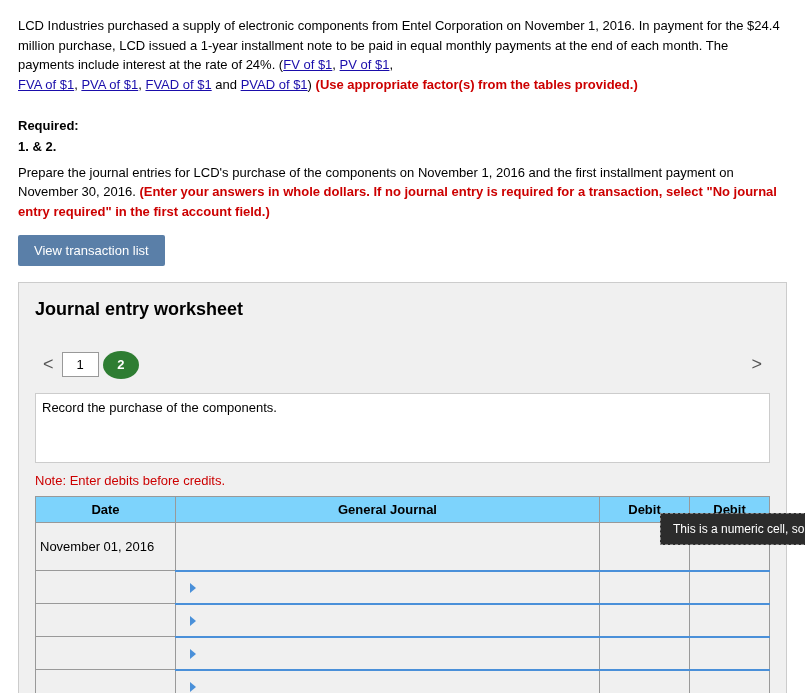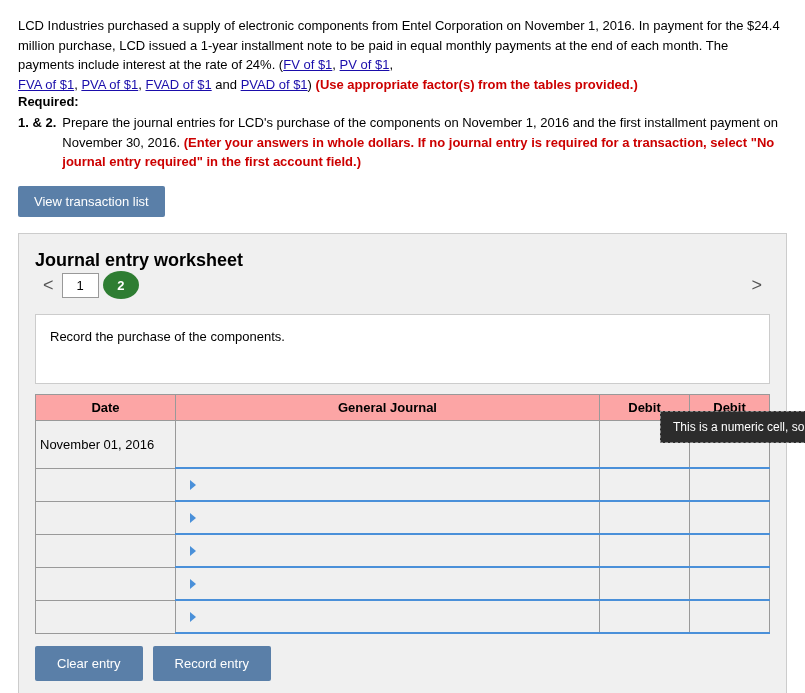--- a/index.html
+++ b/index.html
@@ -12,21 +12,21 @@
       min-height: 693px;
     }
     .page-container {
       background: #fff;
       padding: 16px 18px 0 18px;
       width: 805px;
       min-height: 693px;
     }
     .intro-text {
       line-height: 1.5;
-      margin-bottom: 0;
+      margin-bottom: 24px;
       font-size: 13px;
     }
     .intro-text a {
       color: #1a0dab;
       text-decoration: underline;
     }
     .bold-red {
       color: #cc0000;
       font-weight: bold;
     }
@@ -34,20 +34,21 @@
       margin-bottom: 14px;
     }
     .required-label {
       font-weight: bold;
       margin-bottom: 4px;
     }
     .required-item {
       display: flex;
       gap: 6px;
       line-height: 1.5;
+      flex-direction: column;
     }
     .required-item .num {
       font-weight: bold;
       white-space: nowrap;
     }
     .required-item .req-text {
       line-height: 1.5;
     }
     .red-text {
       color: #cc0000;
@@ -65,21 +66,21 @@
     }
     .worksheet-container {
       background: #f0f0f0;
       border: 1px solid #ccc;
       padding: 16px;
       margin-bottom: 0;
     }
     .worksheet-title {
       font-size: 18px;
       font-weight: bold;
-      margin-bottom: 0;
+      margin-bottom: 30px;
     }
     .tab-nav {
       display: flex;
       align-items: center;
       margin-bottom: 14px;
       gap: 0;
     }
     .nav-arrow {
       font-size: 18px;
       color: #555;
@@ -113,37 +114,37 @@
       padding: 0;
       margin-left: 4px;
       font-weight: bold;
     }
     .nav-arrow-right {
       margin-left: auto;
     }
     .description-box {
       background: #fff;
       border: 1px solid #ccc;
-      padding: 14px;
+      padding: 6px;
       margin-bottom: 10px;
       min-height: 70px;
       font-size: 13px;
     }
     .note-text {
       color: #cc0000;
       font-size: 13px;
       margin-bottom: 8px;
     }
     .journal-table {
       width: 100%;
       border-collapse: collapse;
       margin-bottom: 0;
     }
     .journal-table th {
-      background: #fca5a5;
+      background: #7dd3fc;
       border: 1px solid #999;
       padding: 5px 8px;
       text-align: center;
       font-weight: bold;
       font-size: 13px;
     }
     .journal-table th.date-col { width: 140px; }
     .journal-table th.journal-col { width: auto; }
     .journal-table th.debit-col { width: 90px; }
     .journal-table th.credit-col { width: 80px; }
@@ -251,20 +252,21 @@
       <span class="nav-arrow">&lt;</span>
       <div class="tab-item active">1</div>
       <div class="tab-item circle">2</div>
       <span class="nav-arrow nav-arrow-right">&gt;</span>
     </div>
 
     <div class="description-box">
       <span>Record the purchase of the components.</span>
     </div>
 
+    <div class="note-text">Note: Enter debits before credits.</div>
 
     <table class="journal-table">
       <thead>
         <tr>
           <th class="date-col">Date</th>
           <th class="journal-col">General Journal</th>
           <th class="debit-col">Debit</th>
           <th class="credit-col">Debit</th>
         </tr>
       </thead>

